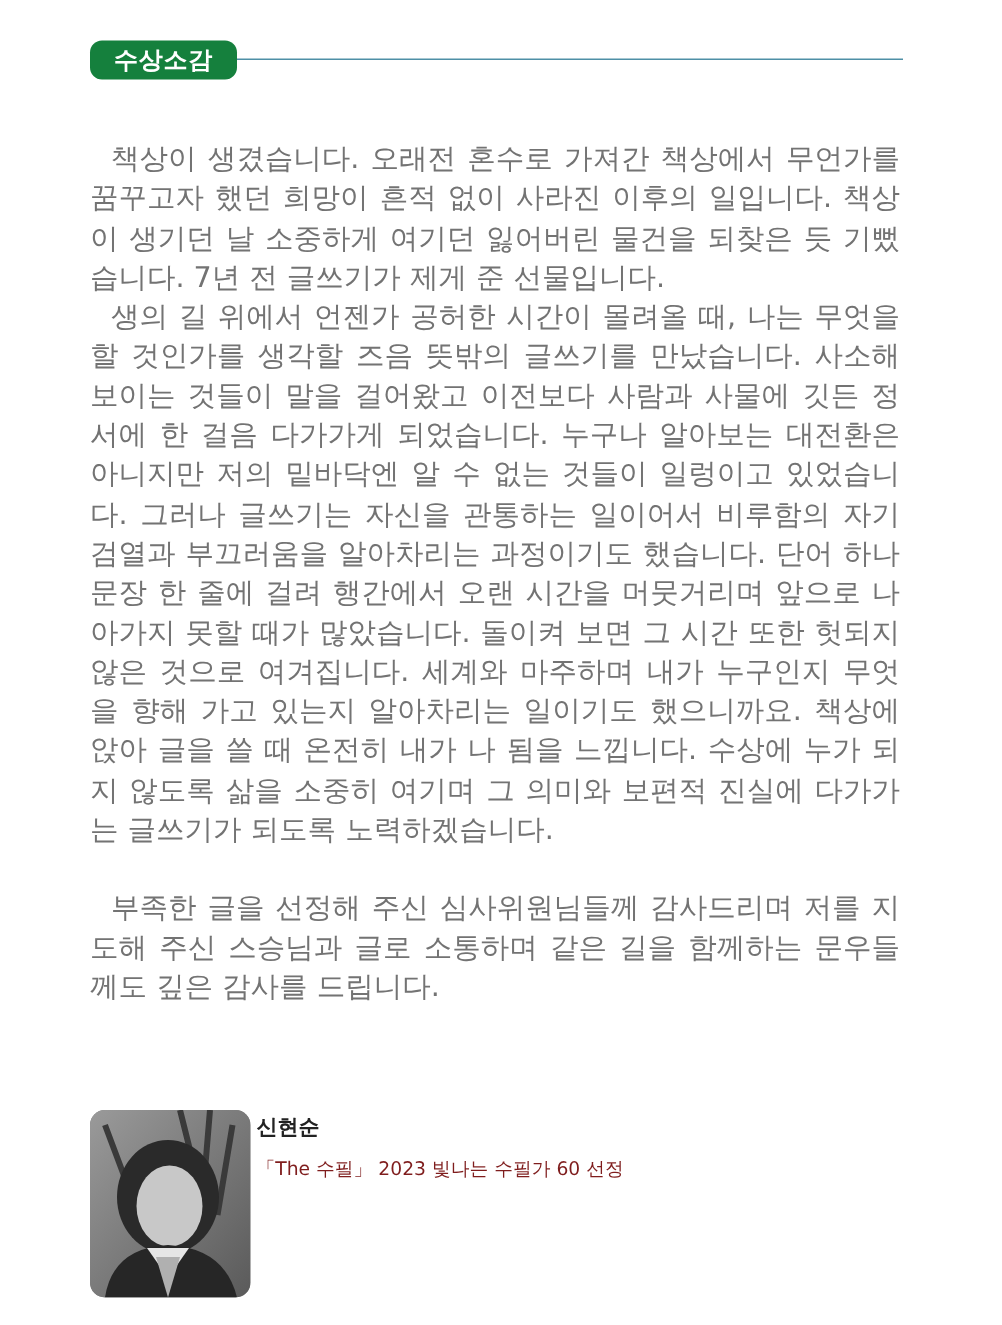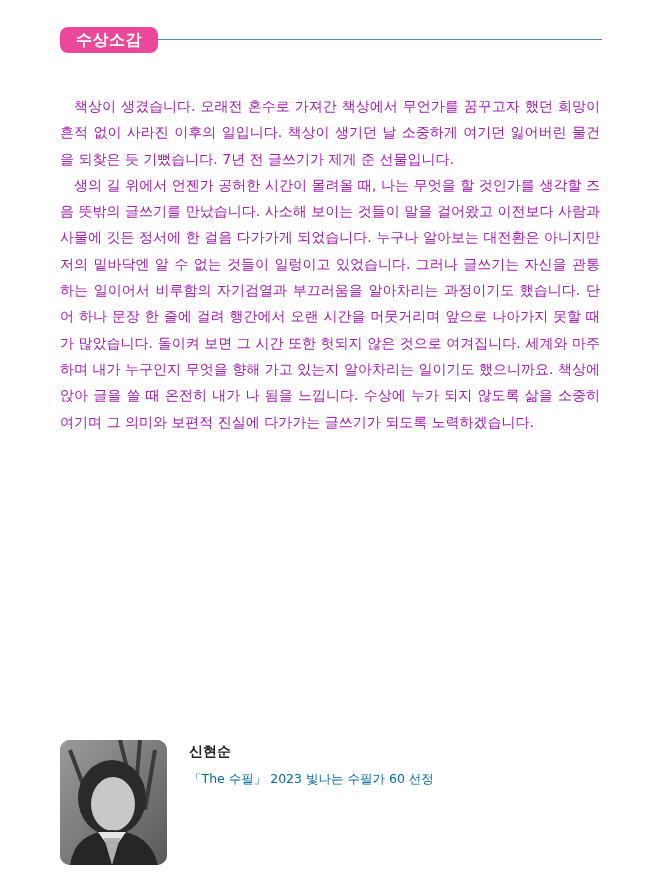--- a/index.html
+++ b/index.html
@@ -1,44 +1,45 @@
 <!DOCTYPE html>
 <html><head>
   <meta charset="utf-8">
   <style>
     html, body { margin: 0; padding: 0; background: #ffffff; }
     body { width: 668px; height: 883px; position: relative; overflow: hidden;
       font-family: "DejaVu Sans", "Liberation Sans", sans-serif; color: #2b2b2b; }
     .header { position: absolute; left: 60px; top: 27px; width: 542px; height: 26px; }
     .badge { position: absolute; left: 0; top: 0; width: 98px; height: 26px; border-radius: 8px;
-      background: #ec4899; color: #ffffff; font-weight: bold; font-size: 16px;
+      background: #15803d; color: #ffffff; font-weight: bold; font-size: 16px;
       display: flex; align-items: center; justify-content: center; letter-spacing: 0.5px; }
     .rule { position: absolute; left: 96px; right: 0; top: 12px; height: 1px; background: #4e8fa6; }
-    .body-text { position: absolute; left: 60px; top: 93px; width: 540px; font-size: 14px;
-      line-height: 26.3px; text-align: justify; color: #a21caf; }
+    .body-text { position: absolute; left: 60px; top: 93px; width: 540px; font-size: 19px;
+      line-height: 26.3px; text-align: justify; color: #737373; }
     .body-text p { margin: 0; text-indent: 14px; }
     .body-text .gap { height: 26px; }
     .photo { position: absolute; left: 60px; top: 740px; width: 107px; height: 125px;
       border-radius: 10px; overflow: hidden; background: #7a7a7a; }
-    .author { position: absolute; left: 189px; top: 743px; }
+    .author { position: absolute; left: 171px; top: 743px; }
     .author-name { font-weight: bold; font-size: 14px; color: #222; margin-bottom: 10px; }
-    .author-line { font-size: 12.5px; color: #0369a1; line-height: 16px; }
+    .author-line { font-size: 12.5px; color: #7f1d1d; line-height: 16px; }
   </style>
 </head>
 <body>
 
 <div class="header">
   <div class="rule"></div>
   <div class="badge">수상소감</div>
 </div>
 
 <div class="body-text">
   <p>책상이 생겼습니다. 오래전 혼수로 가져간 책상에서 무언가를 꿈꾸고자 했던 희망이 흔적 없이 사라진 이후의 일입니다. 책상이 생기던 날 소중하게 여기던 잃어버린 물건을 되찾은 듯 기뻤습니다. 7년 전 글쓰기가 제게 준 선물입니다.</p>
   <p>생의 길 위에서 언젠가 공허한 시간이 몰려올 때, 나는 무엇을 할 것인가를 생각할 즈음 뜻밖의 글쓰기를 만났습니다. 사소해 보이는 것들이 말을 걸어왔고 이전보다 사람과 사물에 깃든 정서에 한 걸음 다가가게 되었습니다. 누구나 알아보는 대전환은 아니지만 저의 밑바닥엔 알 수 없는 것들이 일렁이고 있었습니다. 그러나 글쓰기는 자신을 관통하는 일이어서 비루함의 자기검열과 부끄러움을 알아차리는 과정이기도 했습니다. 단어 하나 문장 한 줄에 걸려 행간에서 오랜 시간을 머뭇거리며 앞으로 나아가지 못할 때가 많았습니다. 돌이켜 보면 그 시간 또한 헛되지 않은 것으로 여겨집니다. 세계와 마주하며 내가 누구인지 무엇을 향해 가고 있는지 알아차리는 일이기도 했으니까요. 책상에 앉아 글을 쓸 때 온전히 내가 나 됨을 느낍니다. 수상에 누가 되지 않도록 삶을 소중히 여기며 그 의미와 보편적 진실에 다가가는 글쓰기가 되도록 노력하겠습니다.</p>
   <div class="gap"></div>
+  <p>부족한 글을 선정해 주신 심사위원님들께 감사드리며 저를 지도해 주신 스승님과 글로 소통하며 같은 길을 함께하는 문우들께도 깊은 감사를 드립니다.</p>
 </div>
 
 <div class="photo">
   <svg width="107" height="125" viewBox="0 0 107 125">
     <defs>
       <linearGradient id="bg" x1="0" y1="0" x2="1" y2="1">
         <stop offset="0" stop-color="#9a9a9a"></stop>
         <stop offset="1" stop-color="#5a5a5a"></stop>
       </linearGradient>
     </defs>

